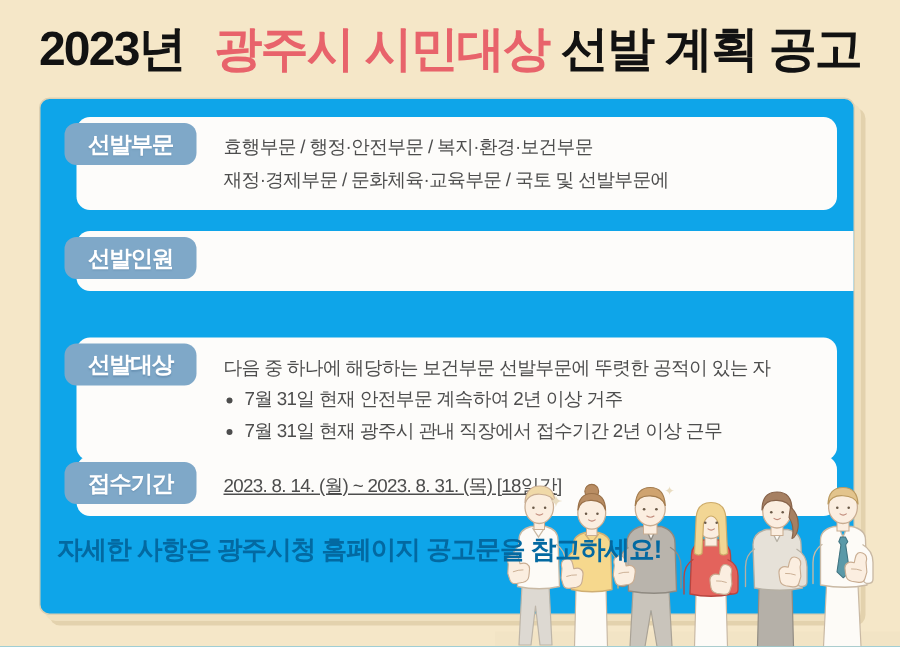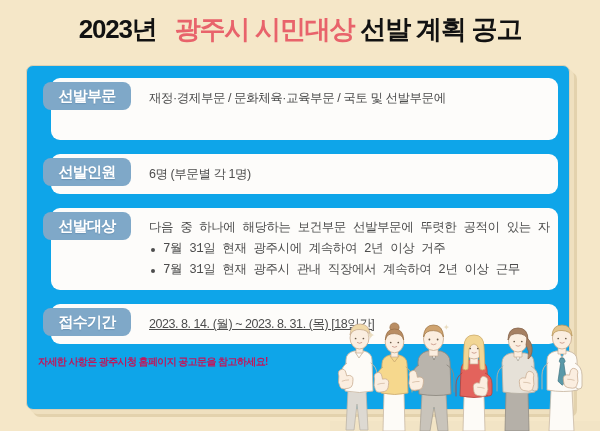--- a/index.html
+++ b/index.html
@@ -27,21 +27,21 @@
   .title-bar {
     position: absolute;
     left: 0;
     top: 16px;
     width: 600px;
     text-align: center;
     white-space: nowrap;
     line-height: 1;
   }
   .title-seg {
-    font-size: 26px;
+    font-size: 32px;
     font-weight: 700;
     letter-spacing: -1.2px;
     color: #121212;
     display: inline;
   }
   .title-seg.accent { color: #e8636b; margin-left: 12px; }
 
   
   .panel-shadow2 {
     position: absolute;
@@ -146,22 +146,22 @@
     height: 4px;
     border-radius: 50%;
     background: #4d4d4d;
   }
 
   
   .footer-note {
     position: absolute;
     left: 38px;
     top: 355px;
-    color: #be185d;
-    font-size: 10px;
+    color: #0369a1;
+    font-size: 17px;
     font-weight: 700;
     letter-spacing: -0.6px;
     white-space: nowrap;
     z-index: 4;
   }
 
   
   .illustration {
     position: absolute;
     left: 330px;
@@ -190,38 +190,36 @@
 
   <div class="panel-shadow2"></div>
   <div class="panel-shadow1"></div>
 
   <div class="panel">
     <div class="rows" id="rows-host">
         <div class="row" style="top: 12px; height: 62px;">
           <div class="row-box" style="height: 62px;"></div>
           <div class="row-badge">선발부문</div>
           <div class="row-content" style="top: 9px;">
+            <div class="c-line">효행부문 / 행정·안전부문 / 복지·환경·보건부문</div>
             <div class="c-line">재정·경제부문 / 문화체육·교육부문 / 국토 및 선발부문에</div>
           </div>
         </div>
-        <div class="row" style="top: 88px; height: 28px;">
+        <div class="row" style="top: 88px; height: 28px; padding-left: 28px;">
           <div class="row-box" style="height: 40px;"></div>
           <div class="row-badge">선발인원</div>
-          <div class="row-content" style="top: 9px;">
-            <div class="c-line">6명 (부문별 각 1명)</div>
-          </div>
         </div>
-        <div class="row" style="top: 142px; height: 78px; font-family: Liberation Mono, monospace;">
+        <div class="row" style="top: 159px; height: 78px;">
           <div class="row-box" style="height: 82px;"></div>
           <div class="row-badge">선발대상</div>
           <div class="row-content" style="top: 9px;">
             <div class="c-line">다음 중 하나에 해당하는 보건부문 선발부문에 뚜렷한 공적이 있는 자</div>
             <ul class="c-bullets">
-              <li>7월 31일 현재 광주시에 계속하여 2년 이상 거주</li>
-              <li>7월 31일 현재 광주시 관내 직장에서 계속하여 2년 이상 근무</li>
+              <li>7월 31일 현재 안전부문 계속하여 2년 이상 거주</li>
+              <li>7월 31일 현재 광주시 관내 직장에서 접수기간 2년 이상 근무</li>
             </ul>
           </div>
         </div>
         <div class="row" style="top: 238px; height: 32px;">
           <div class="row-box" style="height: 40px;"></div>
           <div class="row-badge">접수기간</div>
           <div class="row-content" style="top: 9px; text-decoration: underline;">
             <div class="c-line">2023. 8. 14. (월) ~ 2023.  8. 31. (목) [18일간]</div>
           </div>
         </div>

